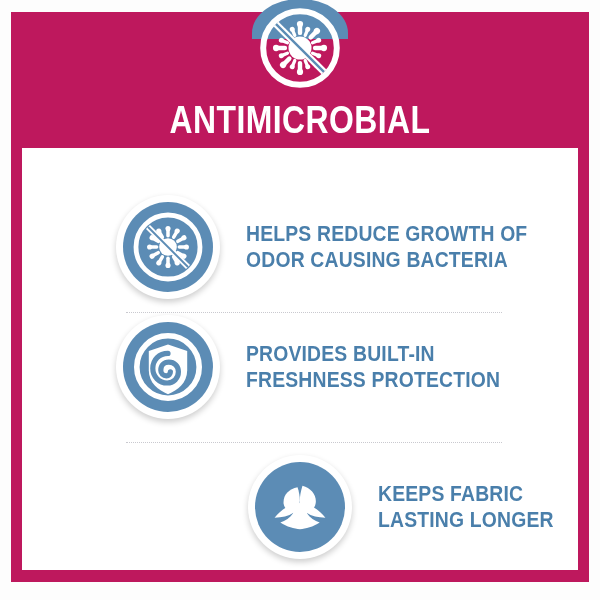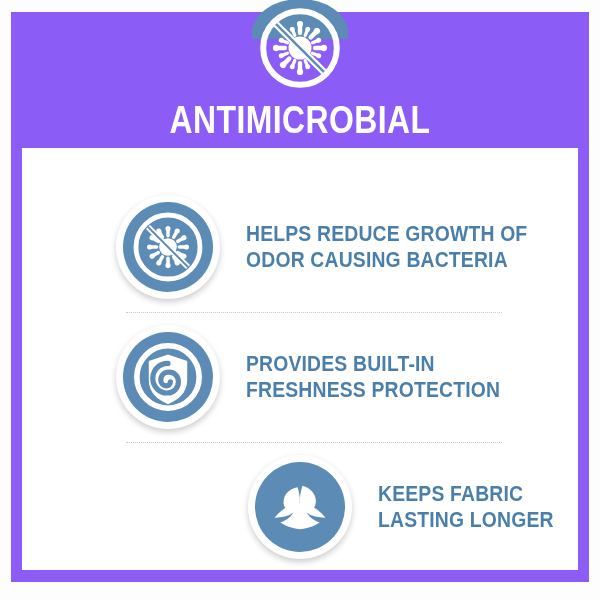--- a/index.html
+++ b/index.html
@@ -22,21 +22,21 @@
     box-sizing: border-box;
   }
 
   
   .frame {
     position: absolute;
     left: 11px;
     top: 12px;
     width: 578px;
     height: 570px;
-    background: #8b5cf6;
+    background: #be185d;
     box-sizing: border-box;
   }
 
   
   .header-bump {
     position: absolute;
     left: 50%;
     top: -13px;
     transform: translateX(-50%);
     width: 96px;
@@ -99,21 +99,21 @@
   }
   .feature-row {
     position: absolute;
     left: 0;
     width: 556px;
     height: 118px;
     display: flex;
     align-items: center;
   }
   .feature-row.r1 { top: 40px; }
-  .feature-row.r2 { top: 170px; }
+  .feature-row.r2 { top: 160px; }
   .feature-row.r3 { top: 300px; justify-content: flex-end; }
 
   .feature-icon {
     position: relative;
     margin-left: 94px;
     width: 104px;
     height: 104px;
     flex: 0 0 104px;
     border-radius: 50%;
     background: #ffffff;

